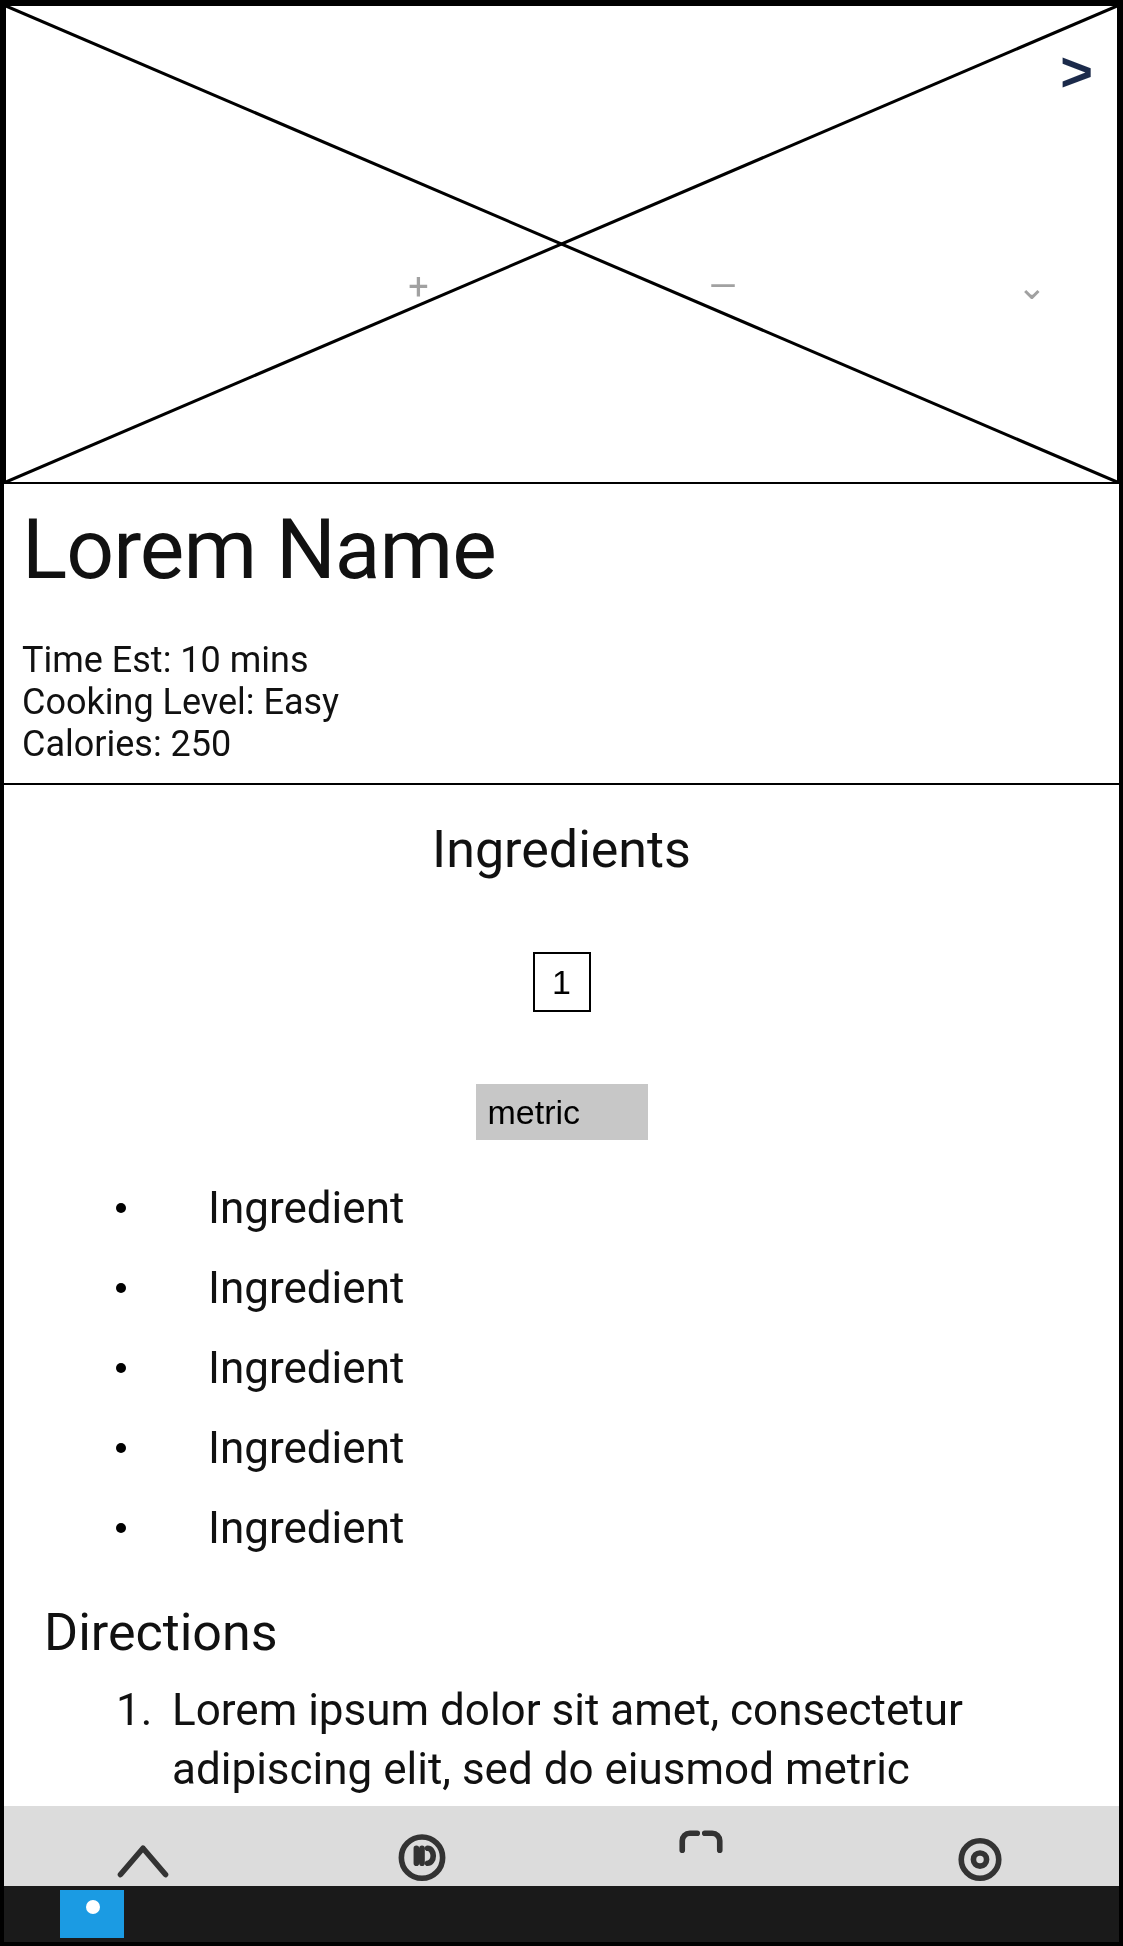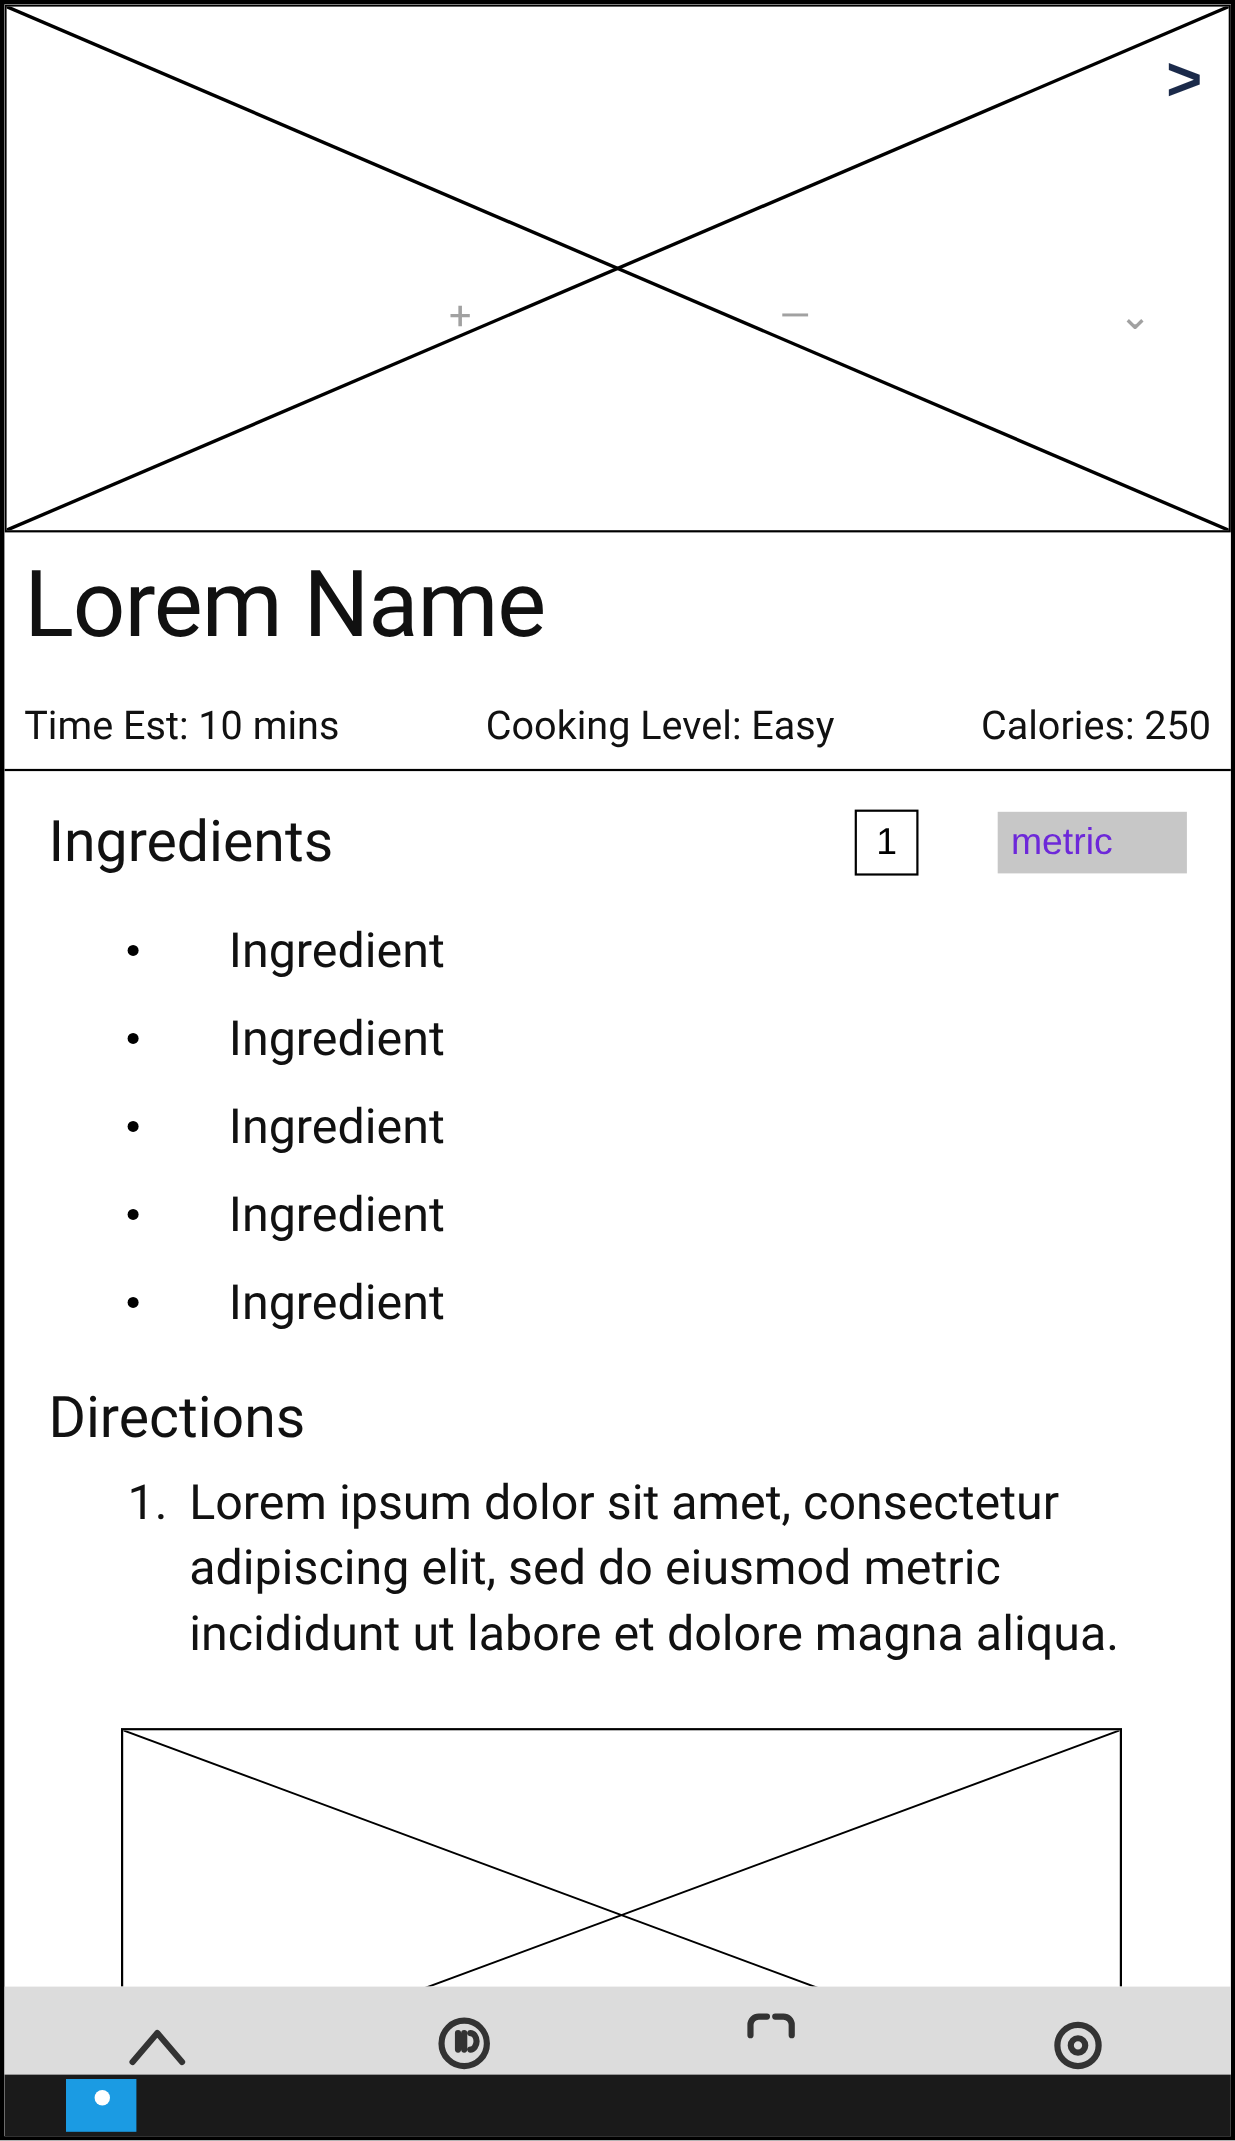--- a/index.html
+++ b/index.html
@@ -8,28 +8,28 @@
   .content { position: absolute; top: 0; left: 0; right: 0; bottom: 136px; overflow: hidden; }
   
   .hero { position: relative; width: 100%; height: 480px; border: 2px solid #000; background: #fff; }
   .hero svg { position: absolute; inset: 0; width: 100%; height: 100%; }
   .hero-next { position: absolute; top: 38px; right: 24px; font-size: 56px; font-weight: 700; color: #1b2a4a; line-height: 1; cursor: pointer; font-family: Arial, sans-serif; }
   .faint-row { position: absolute; top: 260px; left: 0; right: 0; display: flex; justify-content: flex-end; gap: 280px; padding-right: 70px; color: #555; font-size: 36px; }
   .faint-row span { opacity: 0.55; }
   
   .title-block { padding: 16px 18px 12px 18px; }
   .recipe-title { font-size: 84px; font-weight: 400; letter-spacing: -1px; }
-  .meta-row { display: flex; justify-content: space-between; padding: 28px 18px 18px 18px; font-size: 36px; }
+  .meta-row { display: flex; justify-content: space-between; padding: 28px 18px 18px 18px; font-size: 36px; flex-direction: column; }
   .divider { border-bottom: 2px solid #000; width: 100%; }
   
   .section { padding: 34px 40px 0 40px; }
-  .ing-head { display: flex; align-items: center; gap: 72px; }
+  .ing-head { display: flex; align-items: center; gap: 72px; flex-direction: column; }
   .section-title { font-size: 52px; font-weight: 400; flex: 1; }
   .servings-input { width: 58px; height: 60px; border: 2px solid #000; font-size: 34px; text-align: center; }
-  .unit-toggle { width: 172px; height: 56px; background: #c7c7c7; color: #6d28d9; font-size: 34px; display: flex; align-items: center; padding-left: 12px; border: none; }
+  .unit-toggle { width: 172px; height: 56px; background: #c7c7c7; color: #000000; font-size: 34px; display: flex; align-items: center; padding-left: 12px; border: none; }
   .ing-list { padding: 28px 0 0 72px; }
   .ing-item { display: flex; align-items: center; font-size: 44px; padding: 14px 0; gap: 46px; }
   .bullet { width: 10px; height: 10px; background: #000; border-radius: 50%; margin-right: 36px; }
   
   .dir-title { font-size: 52px; font-weight: 400; padding: 34px 0 18px 0; }
   .dir-list { padding-left: 72px; }
   .dir-item { display: flex; font-size: 44px; line-height: 1.35; }
   .dir-num { width: 56px; flex-shrink: 0; }
   .dir-text { max-width: 880px; }
   .step-image { margin: 56px 0 0 66px; border: 2px solid #000; height: 340px; width: 910px; position: relative; overflow: hidden; }

